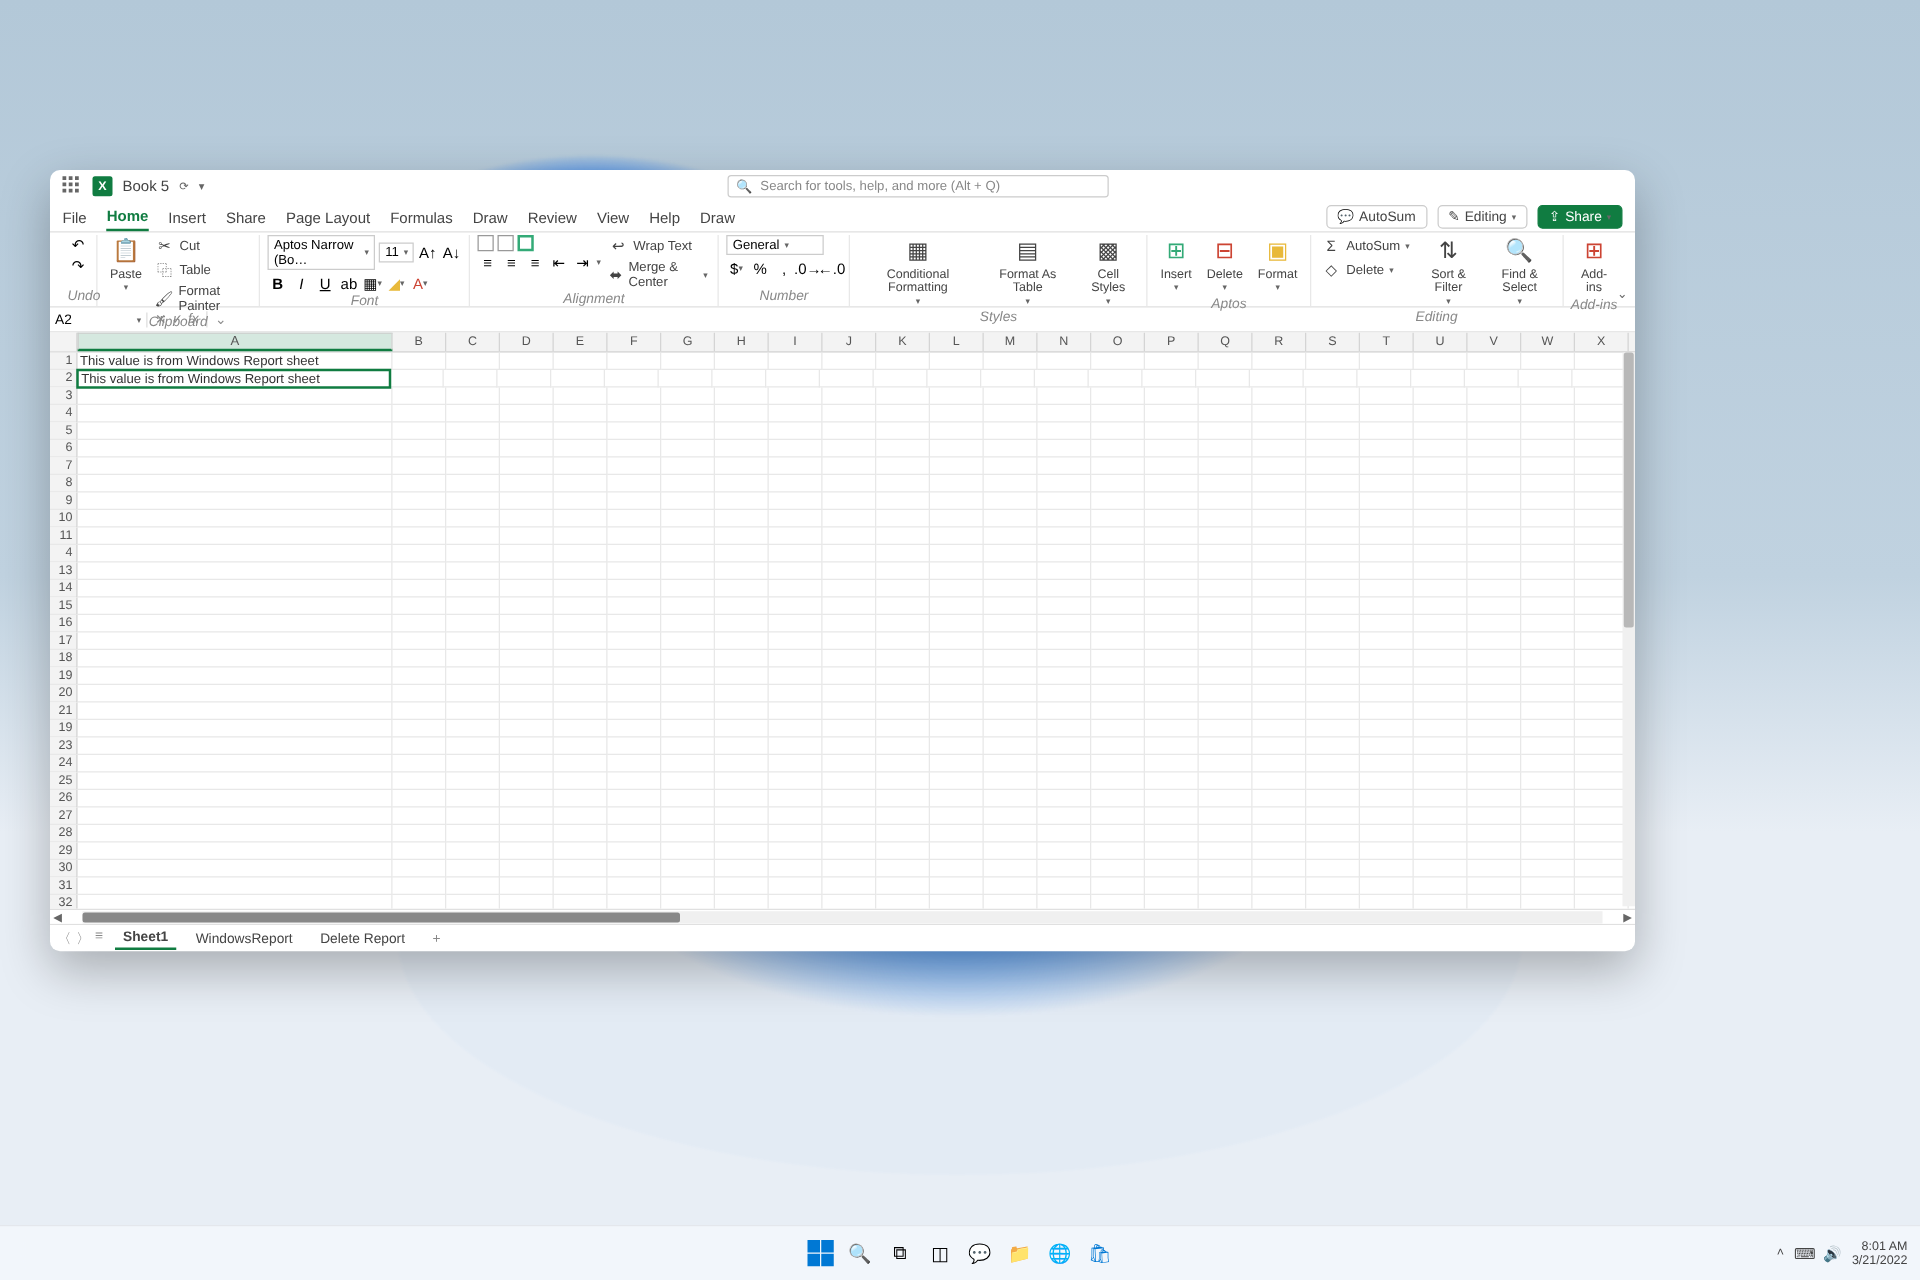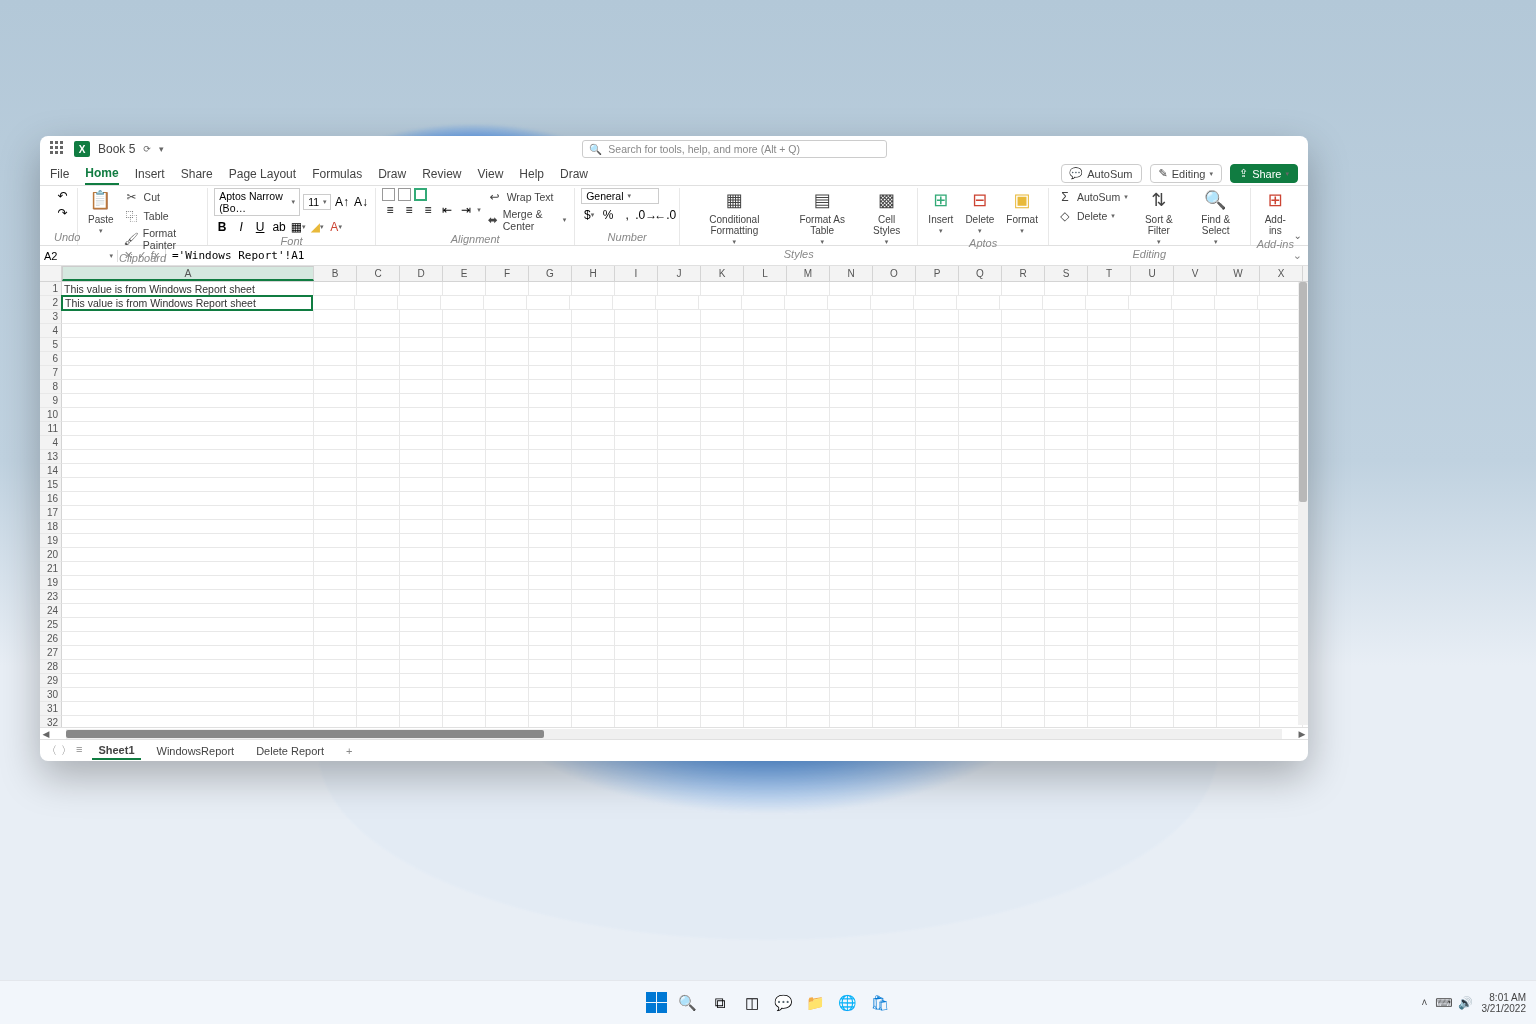--- a/index.html
+++ b/index.html
@@ -338,21 +338,20 @@
   <div class="formula-bar">
     <div class="name-box">
         <span>A2</span>
         <span class="dd-arr">▾</span>
       </div>
     <div class="fb-btns">
       <span>✕</span>
       <span>✓</span>
       <span><i>fx</i></span>
     </div>
-    <div class="fb-input">='Windows Report'!A1</div>
     <div class="fb-expand">⌄</div>
   </div>
 
   <div class="grid-area">
     <div class="col-headers">
       <div class="corner"></div>
       <div id="col-headers-inner" style="display:flex">
           <div class="col-h sel" style="width: 252px;">A</div>
           <div class="col-h" style="width: 43px;">B</div>
           <div class="col-h" style="width: 43px;">C</div>

